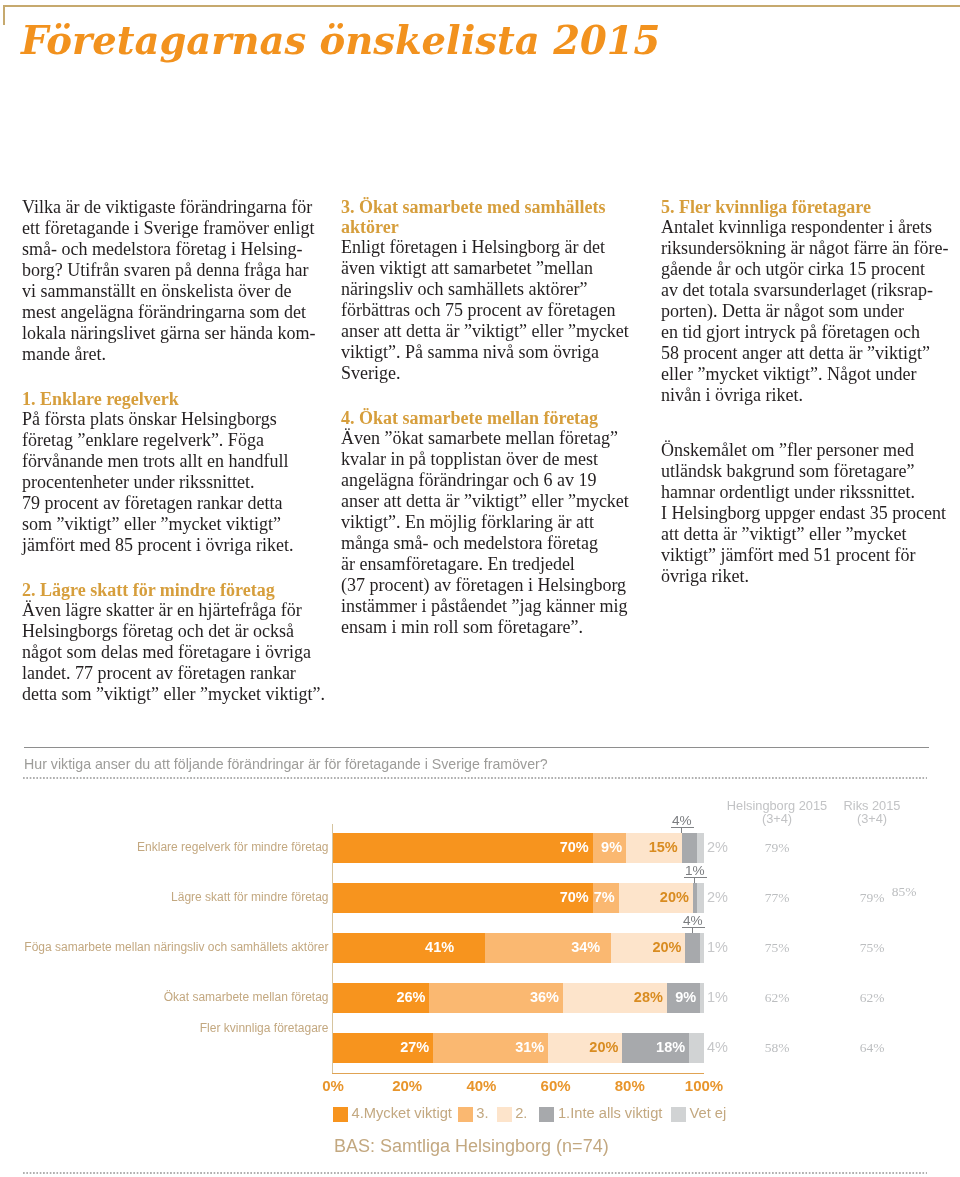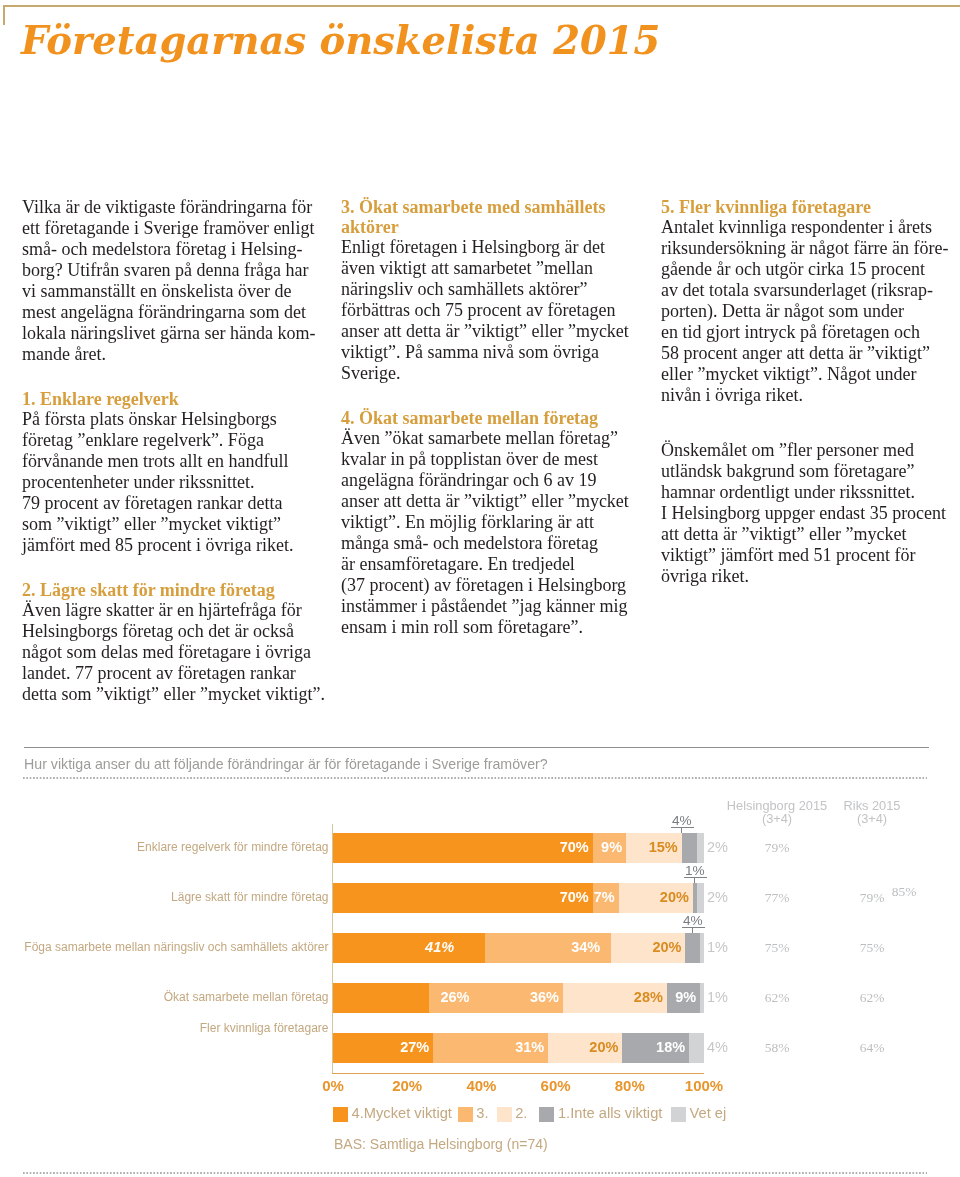--- a/index.html
+++ b/index.html
@@ -45,21 +45,21 @@
   .vetej-label{position:absolute;height:29.4px;line-height:29.4px;
      font-family:"Liberation Sans",sans-serif;font-weight:normal;font-size:14.5px;color:#C6C7C9;white-space:nowrap;}
   .callout{position:absolute;font-family:"Liberation Sans",sans-serif;font-size:13.6px;line-height:14px;color:#7a7c7f;white-space:nowrap;text-align:center;}
   .callout-line{position:absolute;height:1.2px;background:#808285;}
   .callout-tick{position:absolute;width:1.2px;background:#808285;}
   .xtick{position:absolute;font-family:"Liberation Sans",sans-serif;font-weight:bold;font-size:15px;color:#E8952B;text-align:center;}
   .extra-head{position:absolute;font-family:"Liberation Sans",sans-serif;font-size:12.8px;line-height:12.5px;color:#C2C3C5;text-align:center;}
   .extra-val{position:absolute;font-family:Liberation Serif, serif;font-size:13.5px;color:#BCBEC0;text-align:center;}
   .legend-swatch{position:absolute;width:15px;height:15px;}
   .legend-text{position:absolute;font-family:"Liberation Sans",sans-serif;font-size:14.7px;line-height:15px;color:#C3A880;white-space:nowrap;}
-  .footnote{position:absolute;left:334px;top:1136px;font-family:"Liberation Sans",sans-serif;font-size:14px;color:#C3A880;white-space:nowrap;}
+  .footnote{position:absolute;left:334px;top:1136px;font-family:"Liberation Sans",sans-serif;font-size:18px;color:#C3A880;white-space:nowrap;}
 </style>
 </head>
 <body>
 
 <div class="page">
 
   <div class="topline"></div>
   <div class="topline-v"></div>
 
   <h1 class="page-title">Företagarnas önskelista 2015</h1>
@@ -186,34 +186,34 @@
       <div class="callout-line" style="left: 683.725px; top: 876.8px; width: 23px;"></div>
       <div class="callout-tick" style="left: 694.125px; top: 876.8px; height: 6.5px;"></div>
       <div class="callout" style="left: 669.725px; width: 50px; top: 864.3px;">1%</div>
       <div class="vetej-label" style="left: 707px; top: 883.3px;">2%</div>
       <div class="cat-label" style="right: 631.5px; top: 939.8px;">Föga samarbete mellan näringsliv och samhällets aktörer</div>
       <div class="seg" style="left: 333px; top: 933.3px; width: 152.11px; height: 29.4px; background: rgb(247, 148, 30);"></div>
       <div class="seg" style="left: 485.11px; top: 933.3px; width: 126.14px; height: 29.4px; background: rgb(250, 184, 113);"></div>
       <div class="seg" style="left: 611.25px; top: 933.3px; width: 74.2px; height: 29.4px; background: rgb(253, 228, 203);"></div>
       <div class="seg" style="left: 685.45px; top: 933.3px; width: 14.84px; height: 29.4px; background: rgb(167, 169, 172);"></div>
       <div class="seg" style="left: 700.29px; top: 933.3px; width: 3.71px; height: 29.4px; background: rgb(209, 211, 212);"></div>
-      <div class="seg-label" style="color: rgb(255, 255, 255); top: 933.3px; text-align: right; left: 333px; width: 121.11px; font-style: italic;">41%</div>
+      <div class="seg-label" style="color: rgb(255, 255, 255); top: 933.3px; text-align: right; left: 333px; width: 121.11px;">41%</div>
       <div class="seg-label" style="color: rgb(255, 255, 255); top: 933.3px; text-align: right; left: 485.11px; width: 115.14px;">34%</div>
       <div class="seg-label" style="color: rgb(217, 140, 33); top: 933.3px; text-align: right; left: 611.25px; width: 70.2px;">20%</div>
       <div class="callout-line" style="left: 681.87px; top: 926.8px; width: 23px;"></div>
       <div class="callout-tick" style="left: 692.27px; top: 926.8px; height: 6.5px;"></div>
       <div class="callout" style="left: 667.87px; width: 50px; top: 914.3px;">4%</div>
       <div class="vetej-label" style="left: 707px; top: 933.3px;">1%</div>
       <div class="cat-label" style="right: 631.5px; top: 989.8px;">Ökat samarbete mellan företag</div>
       <div class="seg" style="left: 333px; top: 983.3px; width: 96.46px; height: 29.4px; background: rgb(247, 148, 30);"></div>
       <div class="seg" style="left: 429.46px; top: 983.3px; width: 133.56px; height: 29.4px; background: rgb(250, 184, 113);"></div>
       <div class="seg" style="left: 563.02px; top: 983.3px; width: 103.88px; height: 29.4px; background: rgb(253, 228, 203);"></div>
       <div class="seg" style="left: 666.9px; top: 983.3px; width: 33.39px; height: 29.4px; background: rgb(167, 169, 172);"></div>
       <div class="seg" style="left: 700.29px; top: 983.3px; width: 3.71px; height: 29.4px; background: rgb(209, 211, 212);"></div>
-      <div class="seg-label" style="color: rgb(255, 255, 255); top: 983.3px; text-align: right; left: 333px; width: 92.46px; padding-left: 44px;">26%</div>
+      <div class="seg-label" style="color: rgb(255, 255, 255); top: 983.3px; text-align: right; left: 333px; width: 92.46px;">26%</div>
       <div class="seg-label" style="color: rgb(255, 255, 255); top: 983.3px; text-align: right; left: 429.46px; width: 129.56px;">36%</div>
       <div class="seg-label" style="color: rgb(217, 140, 33); top: 983.3px; text-align: right; left: 563.02px; width: 99.88px;">28%</div>
       <div class="seg-label" style="color: rgb(255, 255, 255); top: 983.3px; text-align: right; left: 666.9px; width: 29.39px;">9%</div>
       <div class="vetej-label" style="left: 707px; top: 983.3px;">1%</div>
       <div class="cat-label" style="right: 631.5px; top: 1021px; margin-left: 12px;">Fler kvinnliga företagare</div>
       <div class="seg" style="left: 333px; top: 1033.3px; width: 100.17px; height: 29.4px; background: rgb(247, 148, 30);"></div>
       <div class="seg" style="left: 433.17px; top: 1033.3px; width: 115.01px; height: 29.4px; background: rgb(250, 184, 113);"></div>
       <div class="seg" style="left: 548.18px; top: 1033.3px; width: 74.2px; height: 29.4px; background: rgb(253, 228, 203);"></div>
       <div class="seg" style="left: 622.38px; top: 1033.3px; width: 66.78px; height: 29.4px; background: rgb(167, 169, 172);"></div>
       <div class="seg" style="left: 689.16px; top: 1033.3px; width: 14.84px; height: 29.4px; background: rgb(209, 211, 212);"></div>

